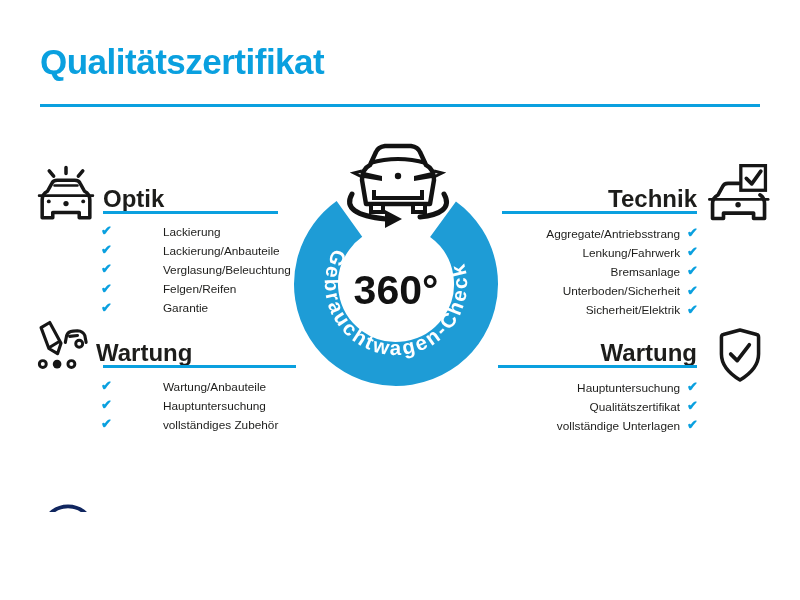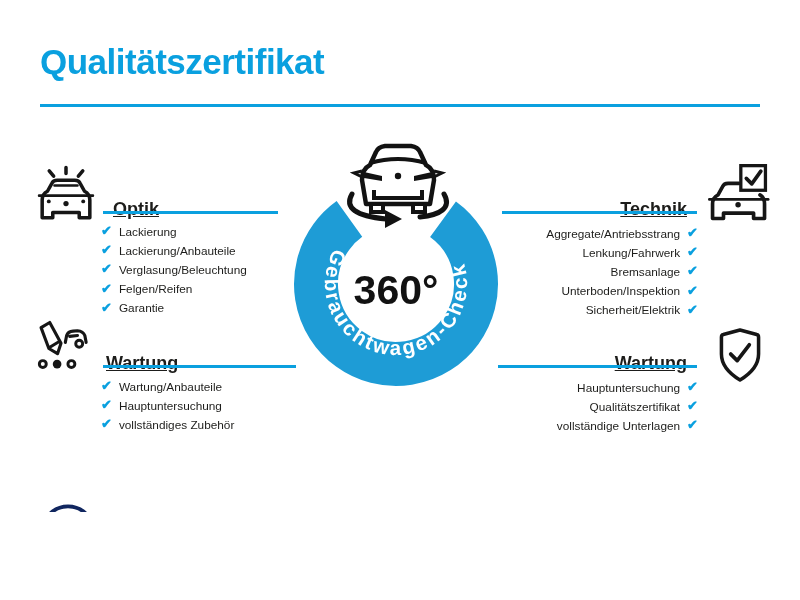--- a/index.html
+++ b/index.html
@@ -14,30 +14,30 @@
     font-family:"Liberation Sans", sans-serif;color:var(--ink);
   }
   .abs{position:absolute;}
   
   #page-title{
     left:40px;top:42px;margin:0;font-size:35px;font-weight:700;
     letter-spacing:-0.5px;color:var(--accent);
   }
   .title-rule{left:40px;top:104px;width:720px;height:3px;background:var(--accent);}
   
-  .sec-heading{margin:10px;font-size:18px;font-weight:700;color:var(--ink);line-height:18px;text-decoration:underline;}
+  .sec-heading{margin:0;font-size:24px;font-weight:700;color:var(--ink);line-height:18px;}
   .rule{height:3px;background:var(--accent);}
   #rule-optik{left:103px;top:211px;width:175px;}
   #rule-technik{left:502px;top:211px;width:195px;}
   #rule-wartung{left:103px;top:365px;width:193px;}
   #rule-garantie{left:498px;top:365px;width:199px;}
   
   ul.checklist{list-style:none;margin:0;padding:0;}
   ul.checklist li{display:flex;align-items:center;gap:7px;height:19.2px;}
-  ul.checklist .lbl{font-size:11.8px;color:var(--ink);white-space:nowrap;}
+  ul.checklist .lbl{font-size:11.8px;color:var(--ink);white-space:nowrap;margin-left:44px;}
   ul.checklist .check{
     color:var(--accent);font-size:13px;font-weight:700;line-height:1;
     transform:translateY(-1px);
   }
   ul.checklist.right li{justify-content:flex-end;}
   ul.checklist.right{text-align:right;}
   #list-optik{left:101px;top:222px;width:200px;}
   #list-wartung{left:101px;top:377px;width:200px;}
   #list-technik{right:102px;top:224px;width:240px;text-align:right;}
   #list-garantie{right:102px;top:378px;width:240px;}
@@ -145,21 +145,21 @@
         <span class="lbl">Lenkung/Fahrwerk</span>
         <span class="check">✔</span>
       </li>
 
       <li>
         <span class="lbl">Bremsanlage</span>
         <span class="check">✔</span>
       </li>
 
       <li>
-        <span class="lbl">Unterboden/Inspektion</span>
+        <span class="lbl">Unterboden/Sicherheit</span>
         <span class="check">✔</span>
       </li>
 
       <li>
         <span class="lbl">Sicherheit/Elektrik</span>
         <span class="check">✔</span>
       </li>
     </ul>
 
   <svg class="abs" style="left:714px;top:326px" width="52" height="58" viewBox="0 0 56 62">

